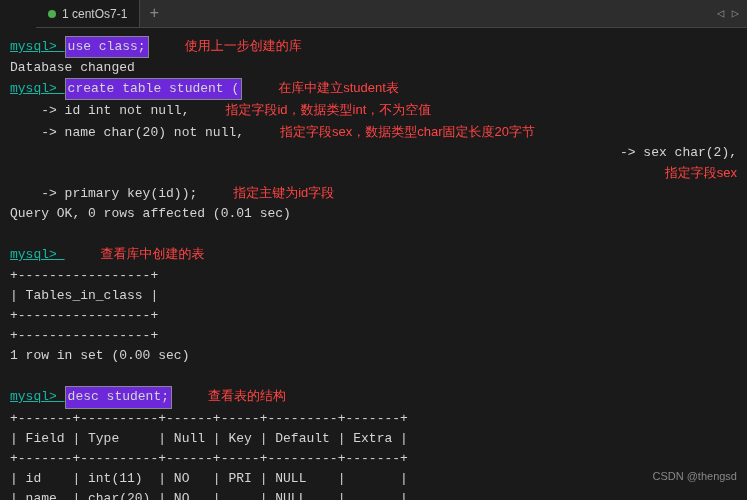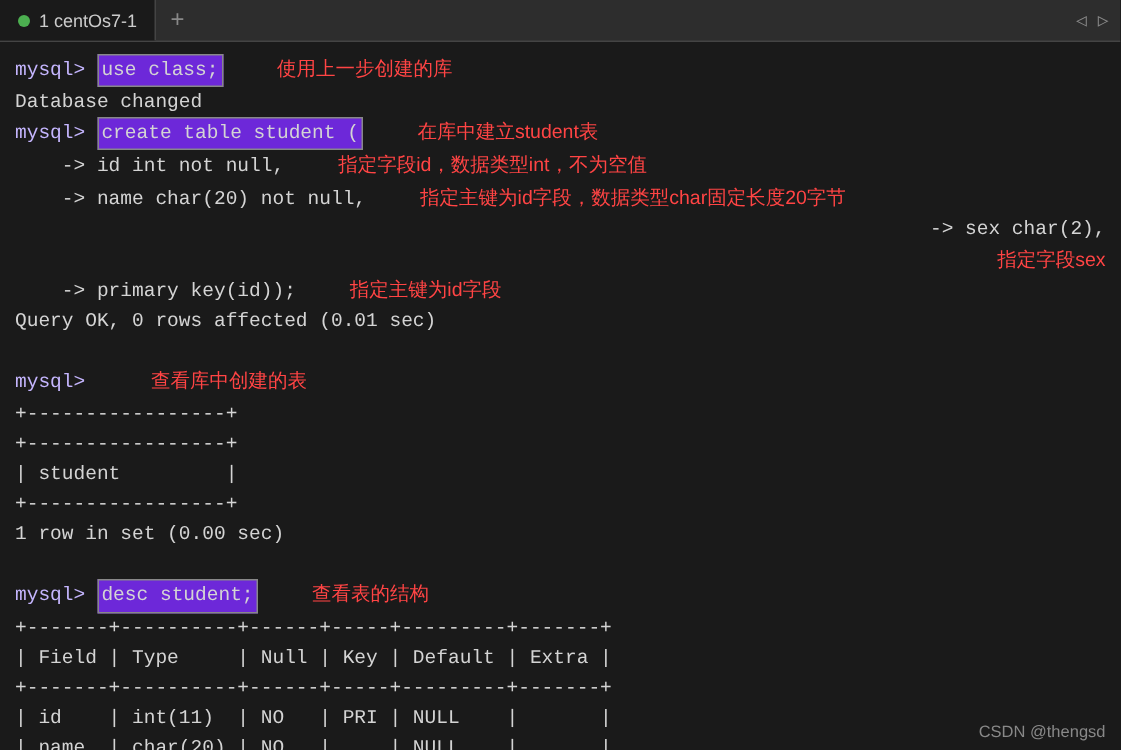--- a/index.html
+++ b/index.html
@@ -20,20 +20,21 @@
       background: #1a1a1a;
     }
 
     .title-bar {
       height: 28px;
       background: #2d2d2d;
       display: flex;
       align-items: center;
       border-bottom: 1px solid #444;
       flex-shrink: 0;
+      margin-left: 36px;
     }
 
     .tab {
       display: flex;
       align-items: center;
       padding: 0 12px;
       height: 100%;
       background: #1a1a1a;
       color: #ccc;
       font-size: 12px;
@@ -78,22 +79,23 @@
       line-height: 1.55;
     }
 
     .line {
       display: flex;
       flex-wrap: wrap;
       align-items: baseline;
     }
 
     .prompt {
-      color: #c4b5fd;
-      white-space: pre;
+      color: #14b8a6;
+      white-space: pre;
+      text-decoration: underline;
     }
 
     .cmd-highlight {
       background: #6d28d9;
       border: 1px solid #888;
       color: #d4d4d4;
       padding: 0 2px;
       white-space: pre;
     }
 
@@ -115,21 +117,21 @@
       margin-left: 0;
     }
 
     .table-border {
       color: #d4d4d4;
       white-space: pre;
     }
 
     .watermark {
       position: absolute;
-      bottom: 6px;
+      bottom: 18px;
       right: 10px;
       color: #888;
       font-size: 11px;
       font-family: Arial, sans-serif;
     }
 
     .empty-line {
       height: 1.55em;
     }
   </style>
@@ -158,21 +160,21 @@
         <span class="prompt">mysql&gt; </span>
         <span class="cmd-highlight">create table student (</span>
         <span class="comment">在库中建立student表</span>
       </div>
       <div class="line" style="display: flex; align-items: baseline;">
         <span class="indent">    -&gt; id int not null,</span>
         <span class="comment">指定字段id，数据类型int，不为空值</span>
       </div>
       <div class="line" style="display: flex; align-items: baseline;">
         <span class="indent">    -&gt; name char(20) not null,</span>
-        <span class="comment">指定主键为id字段，数据类型char固定长度20字节</span>
+        <span class="comment">指定字段sex，数据类型char固定长度20字节</span>
       </div>
       <div class="line" style="display: flex; align-items: flex-end; flex-direction: column;">
         <span class="indent">    -&gt; sex char(2),</span>
         <span class="comment">指定字段sex</span>
       </div>
       <div class="line" style="display: flex; align-items: baseline;">
         <span class="indent">    -&gt; primary key(id));</span>
         <span class="comment">指定主键为id字段</span>
       </div>
       <div class="line">
@@ -180,24 +182,24 @@
       </div>
       <div class="empty-line"></div>
       <div class="line" style="display: flex; align-items: baseline;">
         <span class="prompt">mysql&gt; </span>
         <span class="comment">查看库中创建的表</span>
       </div>
       <div class="line">
         <span class="table-border">+-----------------+</span>
       </div>
       <div class="line">
+        <span class="table-border">| Tables_in_class |</span>
+      </div>
+      <div class="line">
         <span class="table-border">+-----------------+</span>
-      </div>
-      <div class="line">
-        <span class="table-border">| student         |</span>
       </div>
       <div class="line">
         <span class="table-border">+-----------------+</span>
       </div>
       <div class="line">
         <span class="output">1 row in set (0.00 sec)</span>
       </div>
       <div class="empty-line"></div>
       <div class="line" style="display: flex; align-items: baseline;">
         <span class="prompt">mysql&gt; </span>

